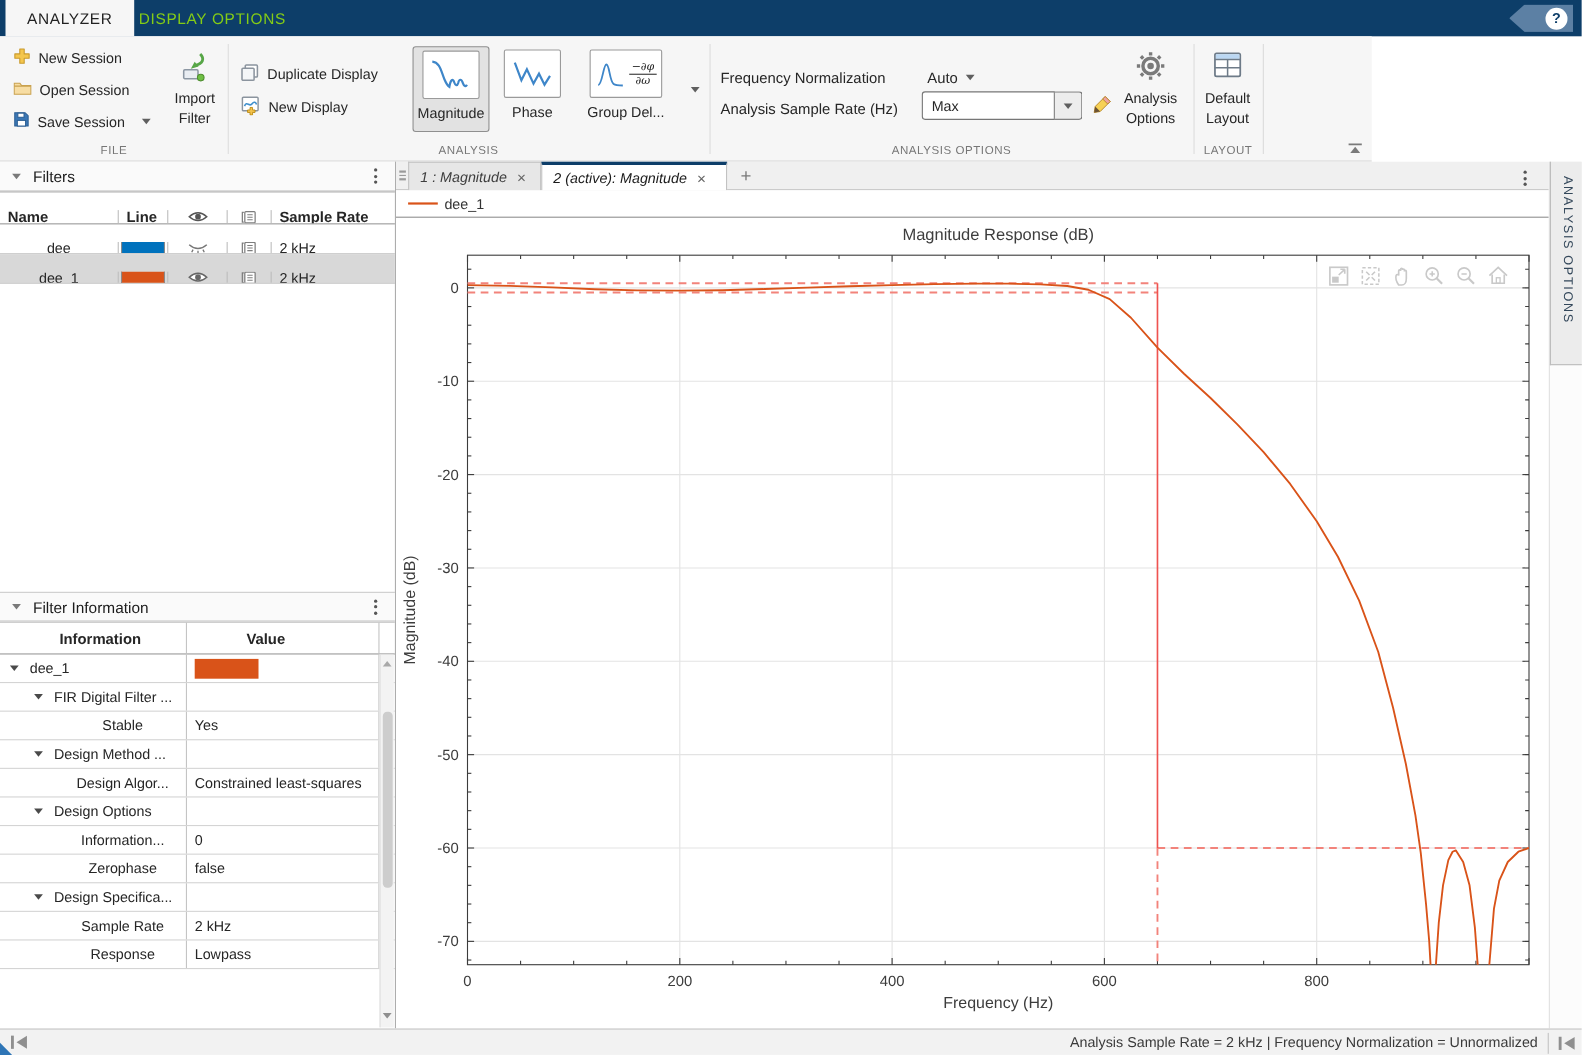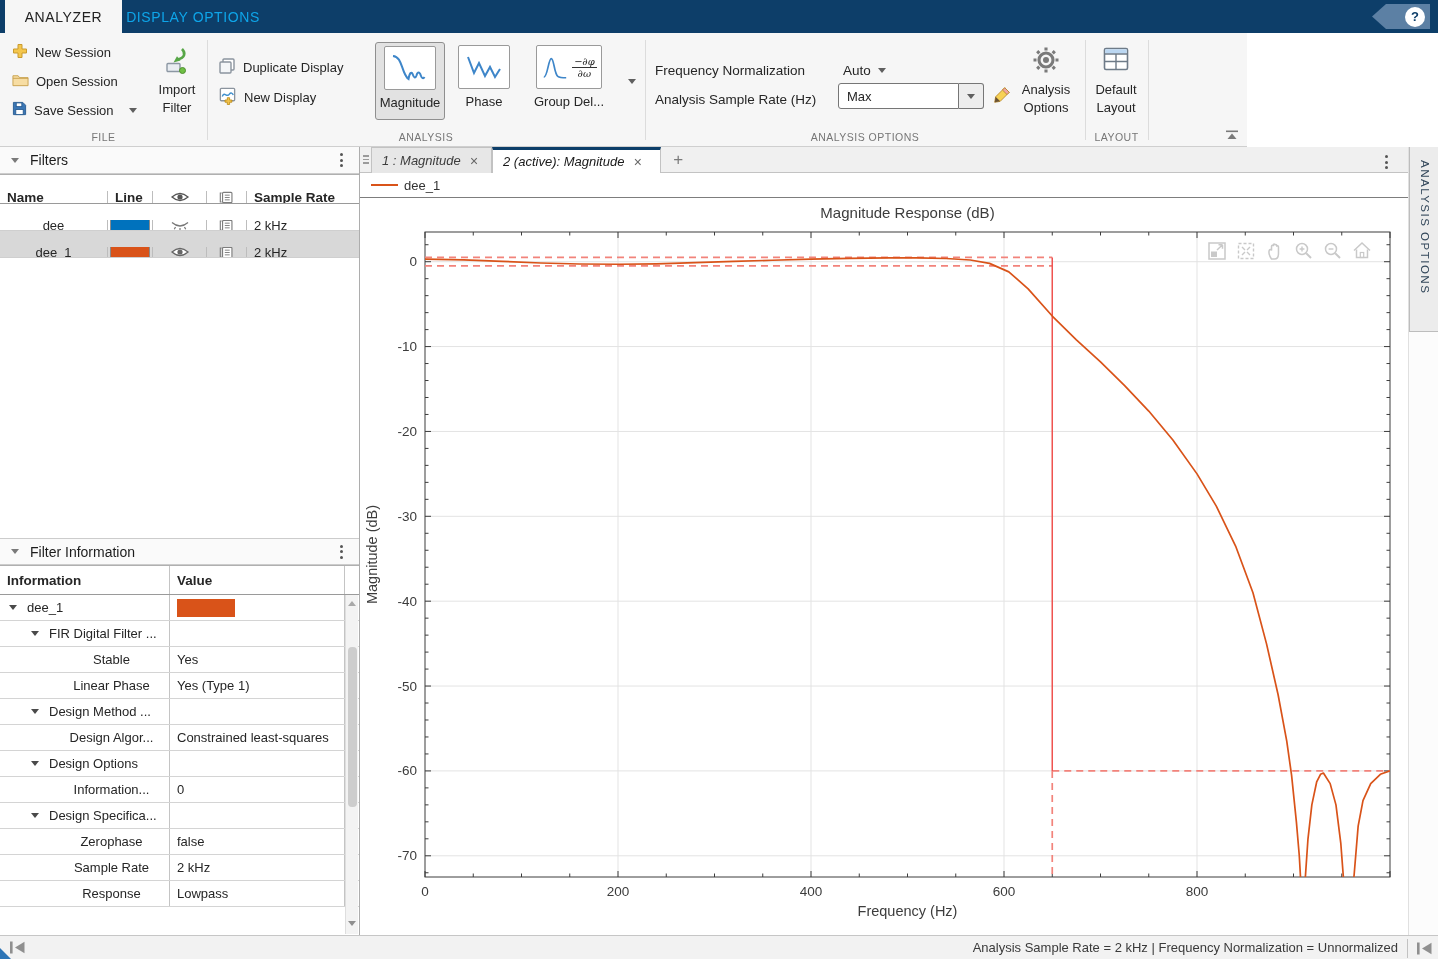--- a/index.html
+++ b/index.html
@@ -4,21 +4,21 @@
 <style>
   * { box-sizing: border-box; margin: 0; padding: 0; }
   html,body { width:1438px; height:959px; overflow:hidden; }
   body { font-family:"Liberation Sans", sans-serif; font-size:13px; color:#262626; background:#fff; position:relative; }
 
   
   #titlebar { position:absolute; left:0; top:0; width:1438px; height:33px; background:#0d3e69; }
   .app-tab { position:absolute; top:0; height:33px; display:flex; align-items:center; justify-content:center;
              font-size:14px; letter-spacing:.6px; cursor:default; }
   #tab-analyzer { left:5px; width:117px; background:#f6f6f6; color:#222; }
-  #tab-displayoptions { left:122px; width:142px; color:#0ea5e9; }
+  #tab-displayoptions { left:122px; width:142px; color:#84cc16; }
   .help-banner { position:absolute; right:8px; top:4px; width:58px; height:25px; background:#5c80a4;
                  clip-path:polygon(0 50%,14px 0,100% 0,100% 100%,14px 100%); }
   .help-circle { position:absolute; right:5px; top:2.5px; width:20px; height:20px; border-radius:50%;
                  background:#fff; display:flex; align-items:center; justify-content:center;
                  font-weight:bold; color:#0d3e69; font-size:13px; }
 
   
   #ribbon-body { position:absolute; left:0; top:33px; width:1247px; height:114px; background:#f6f6f6;
                  border-bottom:1px solid #cfcfcf; }
   .rb-sep { position:absolute; top:7px; height:100px; width:1px; background:#dcdcdc; }
@@ -57,21 +57,21 @@
   .ft-row.ft-data { border-bottom:1px solid #cfcfcf; }
   .ft-cell { display:flex; align-items:center; border-right:1px solid #bdbdbd; overflow:hidden;margin-top:16px; }
   .ft-cell:last-child { border-right:none; }
   .ft-cell.pad { padding-left:7px; }
   .ft-cell.center { justify-content:center; }
   .ft-row.selected { background:#d8d8d8; }
   .line-swatch { width:40px; height:21px; border:1px solid #8a8a8a; margin:0 auto; }
 
   .it-row { display:grid; grid-template-columns:170px 175px 14px; height:26px; }
   .it-row.it-head { height:30px; font-weight:bold; font-size:13.5px; border-top:1px solid #b0b0b0; border-bottom:1px solid #9a9a9a; }
-  .it-row.it-head .it-cell { padding-left:7px; }
+  .it-row.it-head .it-cell { padding-left:7px;margin-left:47px; }
   .it-row.it-data { border-bottom:1px solid #d4d4d4; }
   .it-cell { display:flex; align-items:center; border-right:1px solid #c4c4c4; overflow:hidden; white-space:nowrap; position:relative; }
   .it-cell:last-child { border-right:none; }
   .it-val { padding-left:7px; }
   .it-tri { position:absolute; top:10px; width:0; height:0; border-left:4.5px solid transparent; border-right:4.5px solid transparent; border-top:5.5px solid #4a4a4a; }
   .info-swatch { width:58px; height:18px; margin-left:7px; }
 
   #info-scrollbar { position:absolute; right:1px; top:448px; width:13px; height:339px; background:#f3f3f3; border-left:1px solid #dedede; }
   .sb-arrow-up { position:absolute; left:2px; top:6px; width:0; height:0; border-left:4.5px solid transparent; border-right:4.5px solid transparent; border-bottom:5.5px solid #a9a9a9; }
   .sb-arrow-down { position:absolute; left:2px; bottom:8px; width:0; height:0; border-left:4.5px solid transparent; border-right:4.5px solid transparent; border-top:5.5px solid #8f8f8f; }
@@ -377,52 +377,47 @@
         <div class="it-cell" style="padding-left: 49px; text-align: right;"><span class="it-tri" style="left: 31px;"></span>FIR Digital Filter ...</div>
         <div class="it-cell it-val"></div>
         <div class="it-cell"></div>
       </div>
       <div class="it-row it-data">
         <div class="it-cell" style="justify-content: center; padding-left: 54px;">Stable</div>
         <div class="it-cell it-val">Yes</div>
         <div class="it-cell"></div>
       </div>
       <div class="it-row it-data">
-        <div class="it-cell" style="justify-content: center; padding-left: 54px;">Linear Phase</div>
-        <div class="it-cell it-val">Yes (Type 1)</div>
-        <div class="it-cell"></div>
-      </div>
-      <div class="it-row it-data">
         <div class="it-cell" style="padding-left: 49px;"><span class="it-tri" style="left: 31px;"></span>Design Method ...</div>
         <div class="it-cell it-val"></div>
         <div class="it-cell"></div>
       </div>
       <div class="it-row it-data">
         <div class="it-cell" style="justify-content: center; padding-left: 54px;">Design Algor...</div>
         <div class="it-cell it-val">Constrained least-squares</div>
         <div class="it-cell"></div>
       </div>
       <div class="it-row it-data">
         <div class="it-cell" style="padding-left: 49px;"><span class="it-tri" style="left: 31px;"></span>Design Options</div>
         <div class="it-cell it-val"></div>
         <div class="it-cell"></div>
       </div>
       <div class="it-row it-data">
         <div class="it-cell" style="justify-content: center; padding-left: 54px;">Information...</div>
         <div class="it-cell it-val">0</div>
         <div class="it-cell"></div>
       </div>
       <div class="it-row it-data">
+        <div class="it-cell" style="justify-content: center; padding-left: 54px;">Zerophase</div>
+        <div class="it-cell it-val">false</div>
+        <div class="it-cell"></div>
+      </div>
+      <div class="it-row it-data">
         <div class="it-cell" style="padding-left: 49px;"><span class="it-tri" style="left: 31px;"></span>Design Specifica...</div>
         <div class="it-cell it-val"></div>
-        <div class="it-cell"></div>
-      </div>
-      <div class="it-row it-data">
-        <div class="it-cell" style="justify-content: center; padding-left: 54px;">Zerophase</div>
-        <div class="it-cell it-val">false</div>
         <div class="it-cell"></div>
       </div>
       <div class="it-row it-data">
         <div class="it-cell" style="justify-content: center; padding-left: 54px;">Sample Rate</div>
         <div class="it-cell it-val">2 kHz</div>
         <div class="it-cell"></div>
       </div>
       <div class="it-row it-data">
         <div class="it-cell" style="justify-content: center; padding-left: 54px;">Response</div>
         <div class="it-cell it-val">Lowpass</div>

